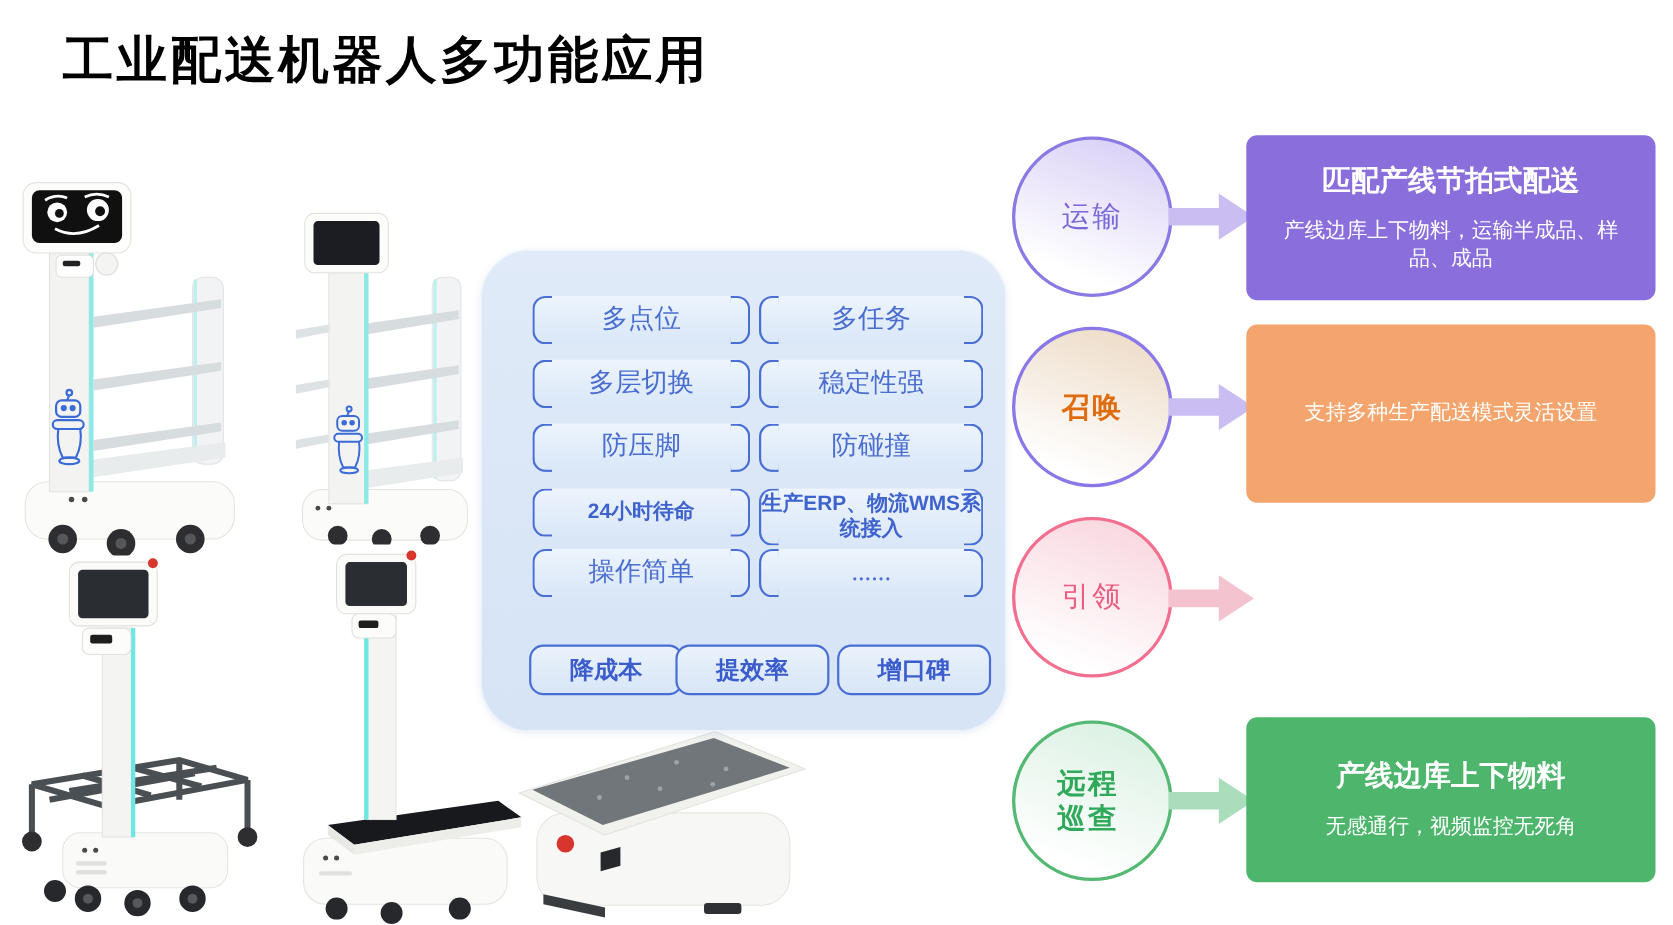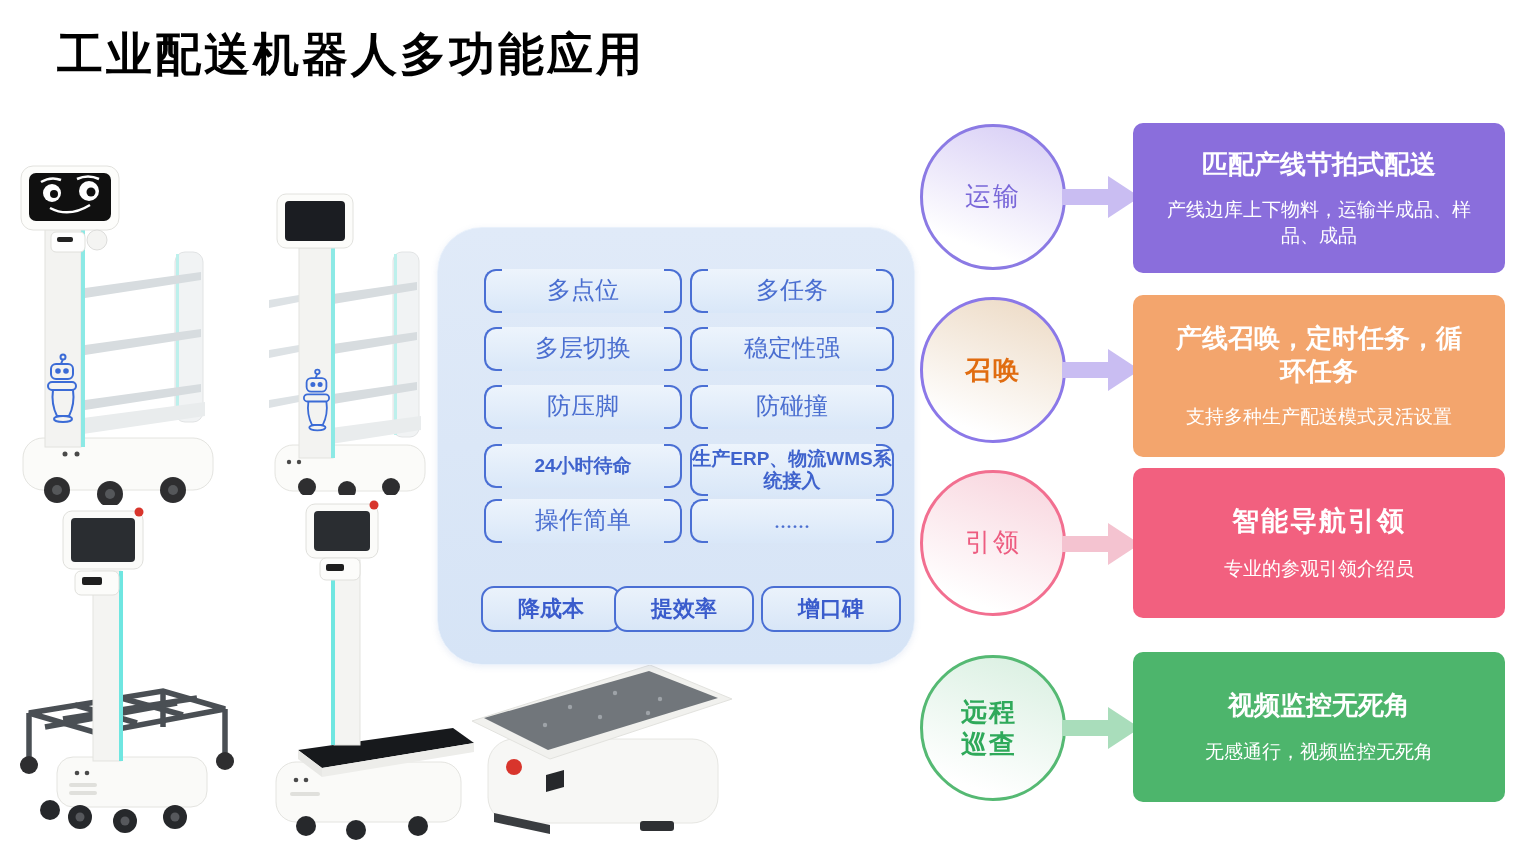--- a/index.html
+++ b/index.html
@@ -287,39 +287,34 @@
     <div class="card-desc">产线边库上下物料，运输半成品、样品、成品</div>
   </div>
 
   <div class="circle circ2">
     <span class="c-label">召唤</span>
   </div>
   <svg class="arrow a2" viewBox="0 0 80 46">
       <polygon points="0,15 46,15 46,2 78,23 46,44 46,31 0,31" fill="#c9bdf2"></polygon>
     </svg>
   <div class="card card2">
-    <div class="card-title">产线召唤，定时任务，循环任务</div>
     <div class="card-desc">支持多种生产配送模式灵活设置</div>
   </div>
 
   <div class="circle circ3">
     <span class="c-label">引领</span>
   </div>
   <svg class="arrow a3" viewBox="0 0 80 46">
       <polygon points="0,15 46,15 46,2 78,23 46,44 46,31 0,31" fill="#f4c3d0"></polygon>
     </svg>
-  <div class="card card3">
-    <div class="card-title">智能导航引领</div>
-    <div class="card-desc">专业的参观引领介绍员</div>
-  </div>
 
   <div class="circle circ4">
     <span class="c-label">远程巡查</span>
   </div>
   <svg class="arrow a4" viewBox="0 0 80 46">
       <polygon points="0,15 46,15 46,2 78,23 46,44 46,31 0,31" fill="#a9ddbb"></polygon>
     </svg>
   <div class="card card4">
-    <div class="card-title">视频监控无死角</div>
+    <div class="card-title">产线边库上下物料</div>
     <div class="card-desc">无感通行，视频监控无死角</div>
   </div>
 
 </div>
 
 </body></html>

